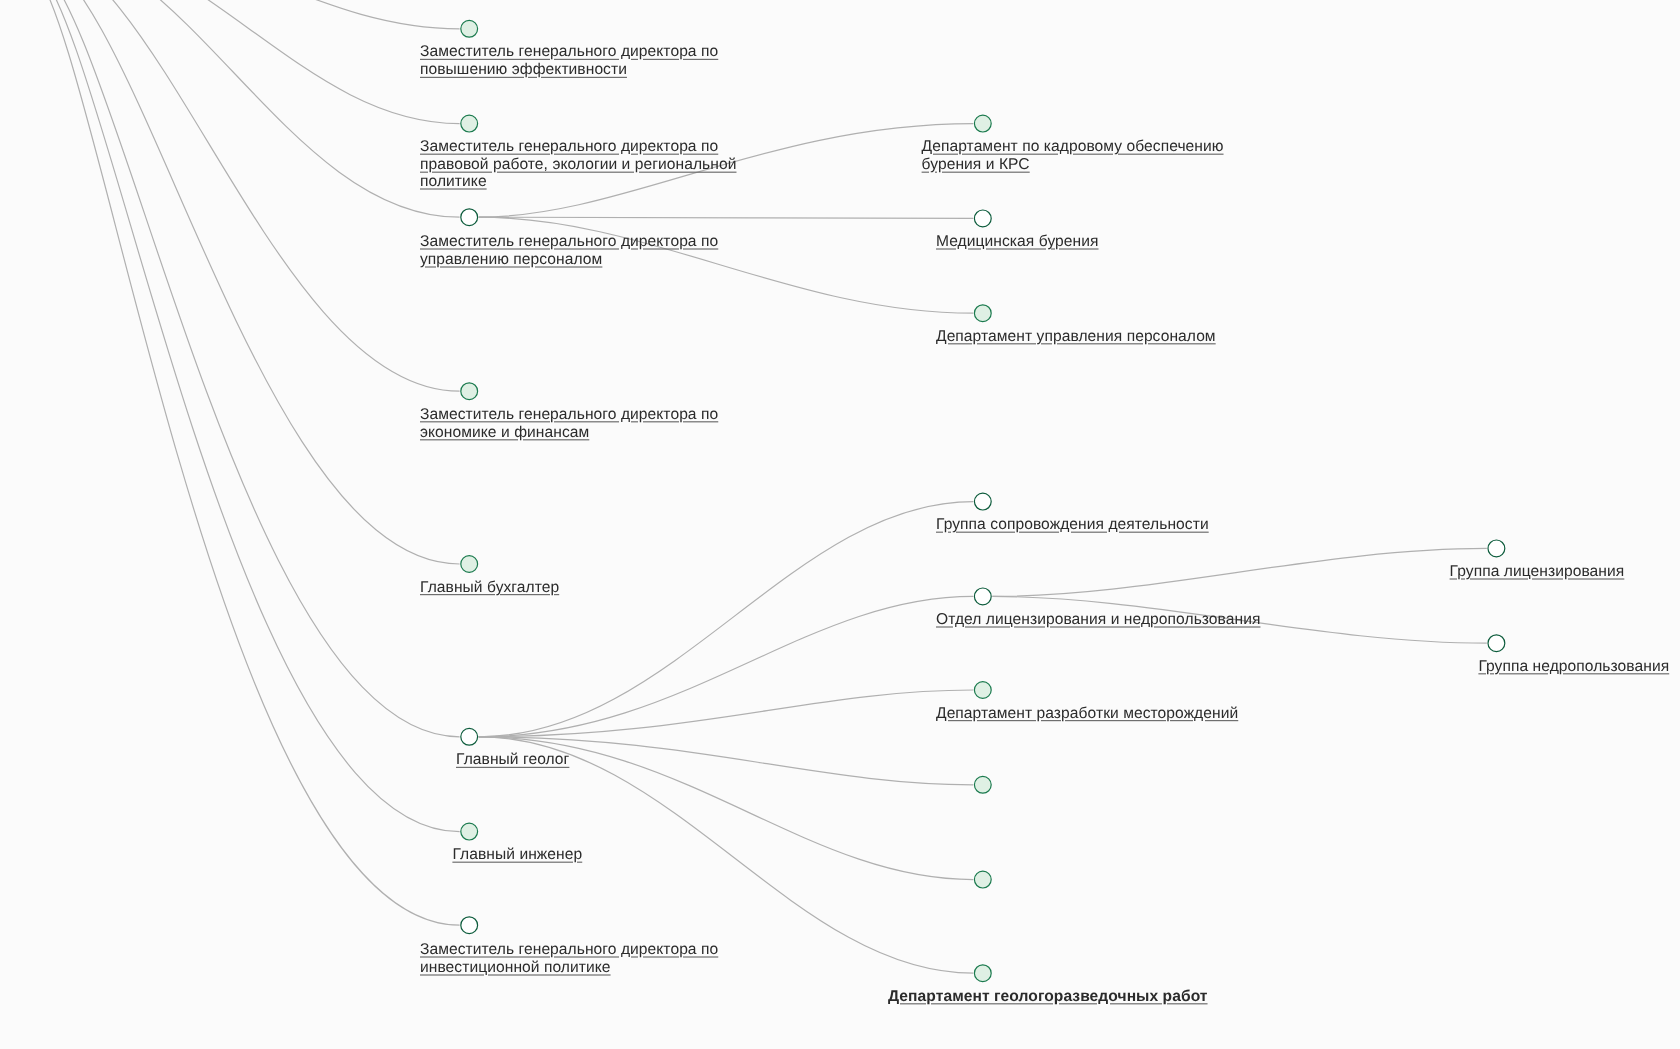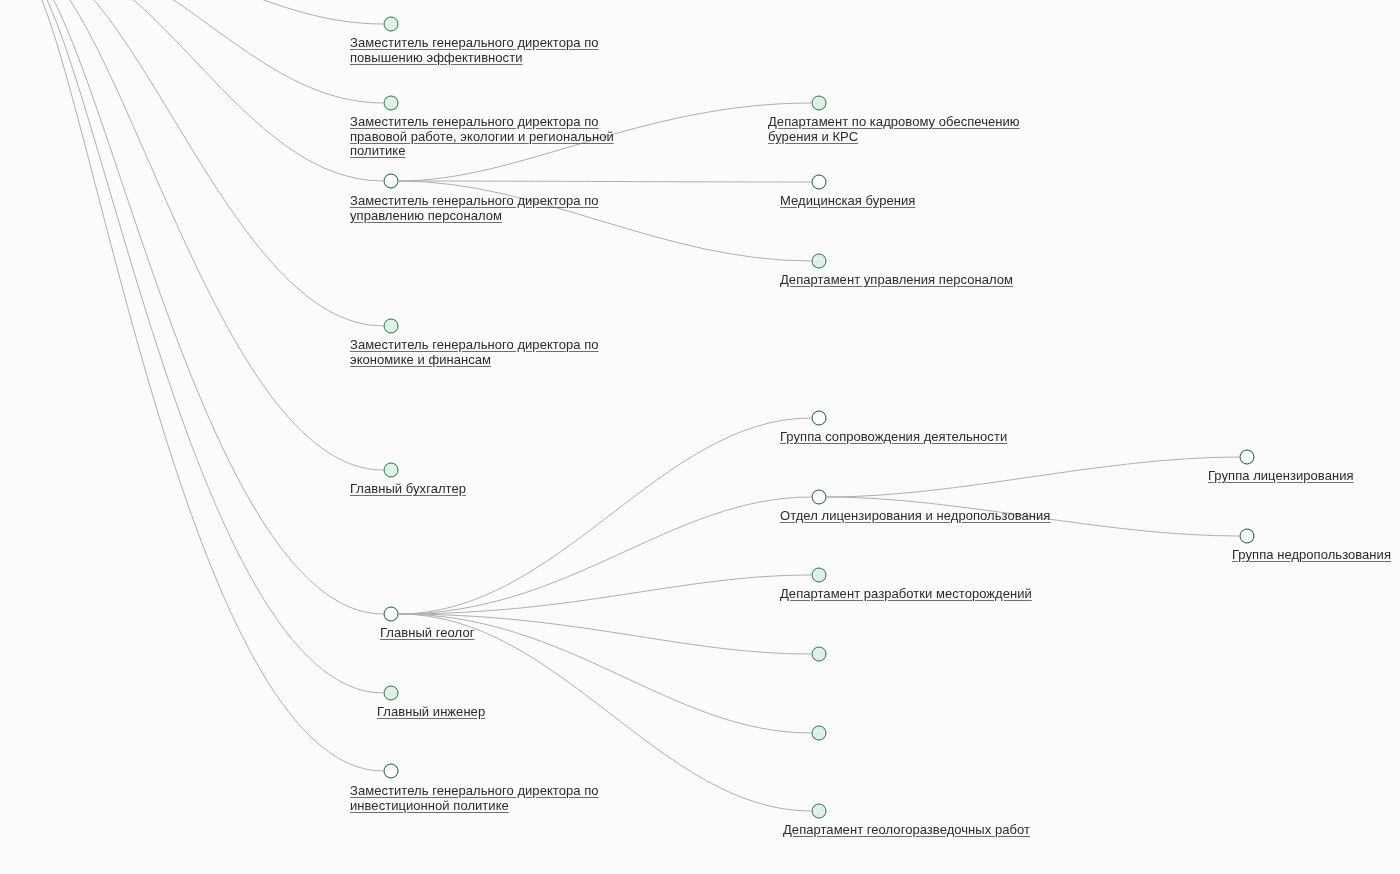--- a/index.html
+++ b/index.html
@@ -118,19 +118,19 @@
 инвестиционной политике</div>
       <div class="node" style="left: 819px; top: 418px;"></div>
       <div class="label" style="left: 780px; top: 430px;">Группа сопровождения деятельности</div>
       <div class="node" style="left: 819px; top: 497px;"></div>
       <div class="label" style="left: 780px; top: 509px;">Отдел лицензирования и недропользования</div>
       <div class="node filled" style="left: 819px; top: 575px;"></div>
       <div class="label" style="left: 780px; top: 587px;">Департамент разработки месторождений</div>
       <div class="node filled" style="left: 819px; top: 654px;"></div>
       <div class="node filled" style="left: 819px; top: 733px;"></div>
       <div class="node filled" style="left: 819px; top: 811px;"></div>
-      <div class="label" style="left: 783px; top: 823px;">Департамент геологоразведочных работ</div>
+      <div class="label" style="left: 740px; top: 823px; font-weight: bold;">Департамент геологоразведочных работ</div>
       <div class="node" style="left: 1247px; top: 457px;"></div>
       <div class="label" style="left: 1208px; top: 469px;">Группа лицензирования</div>
       <div class="node" style="left: 1247px; top: 536px;"></div>
       <div class="label" style="left: 1208px; top: 548px; padding-left: 24px;">Группа недропользования</div>
     </div>
 </div>
 
 </body></html>

